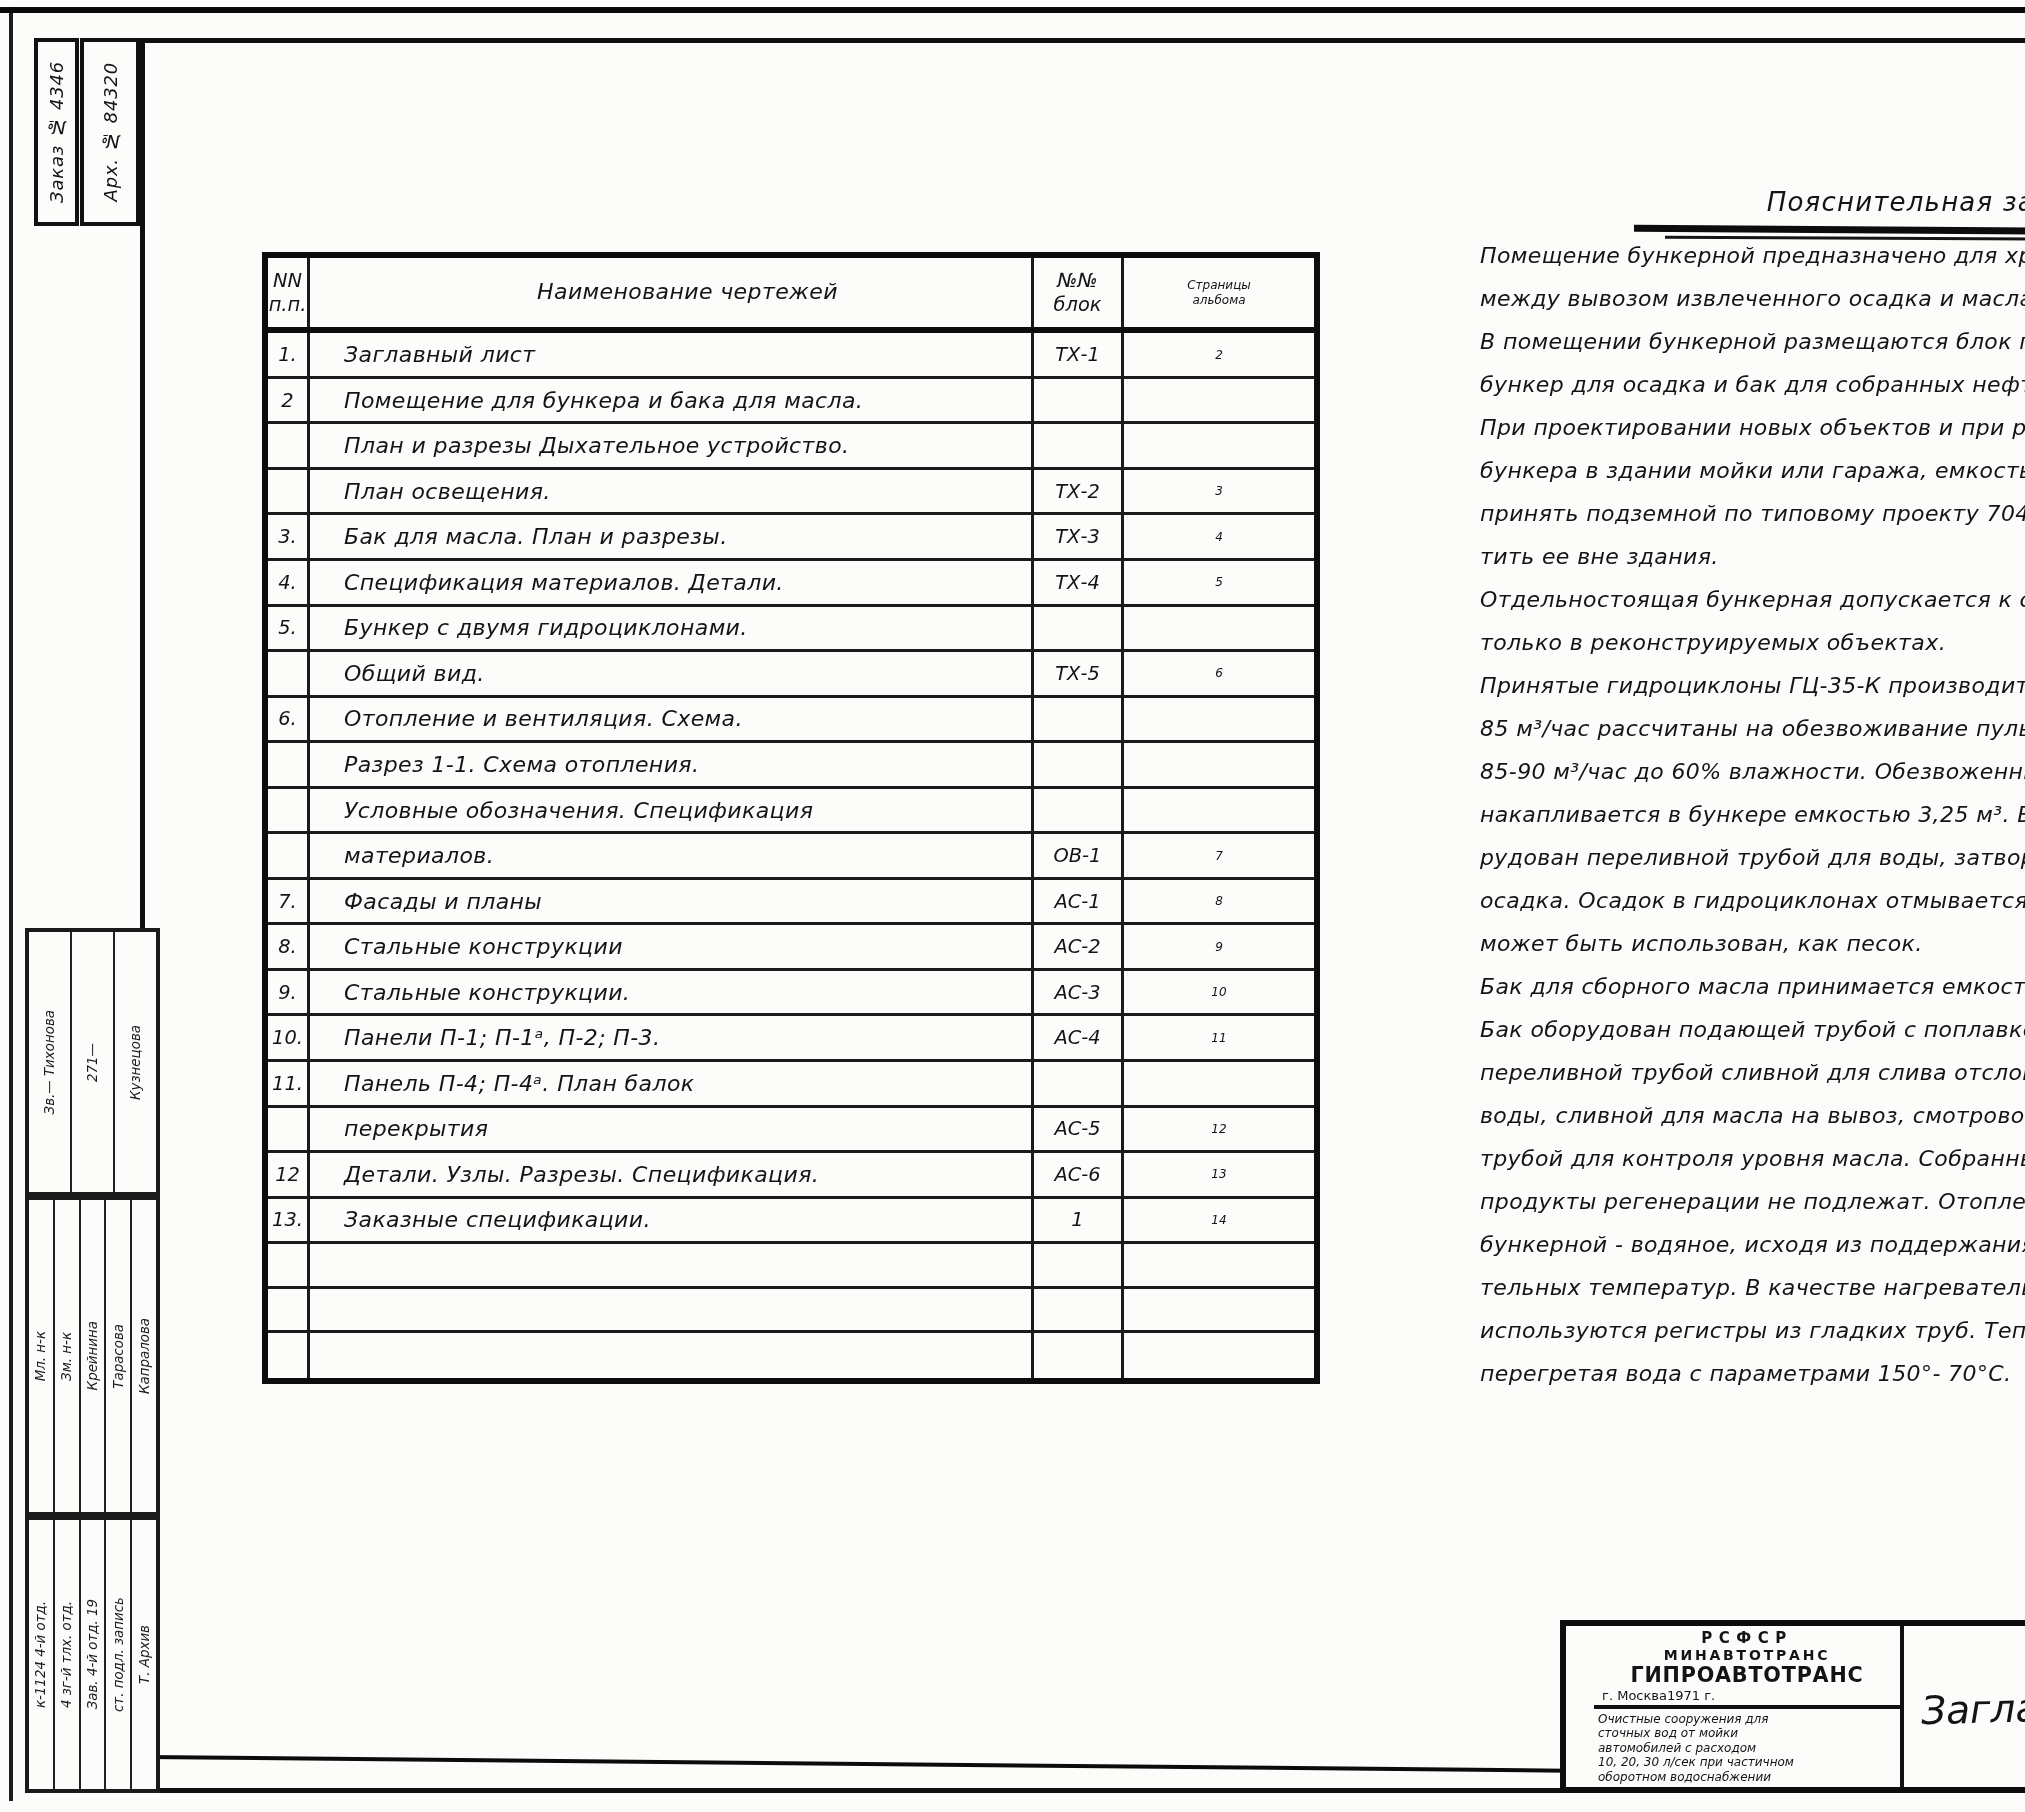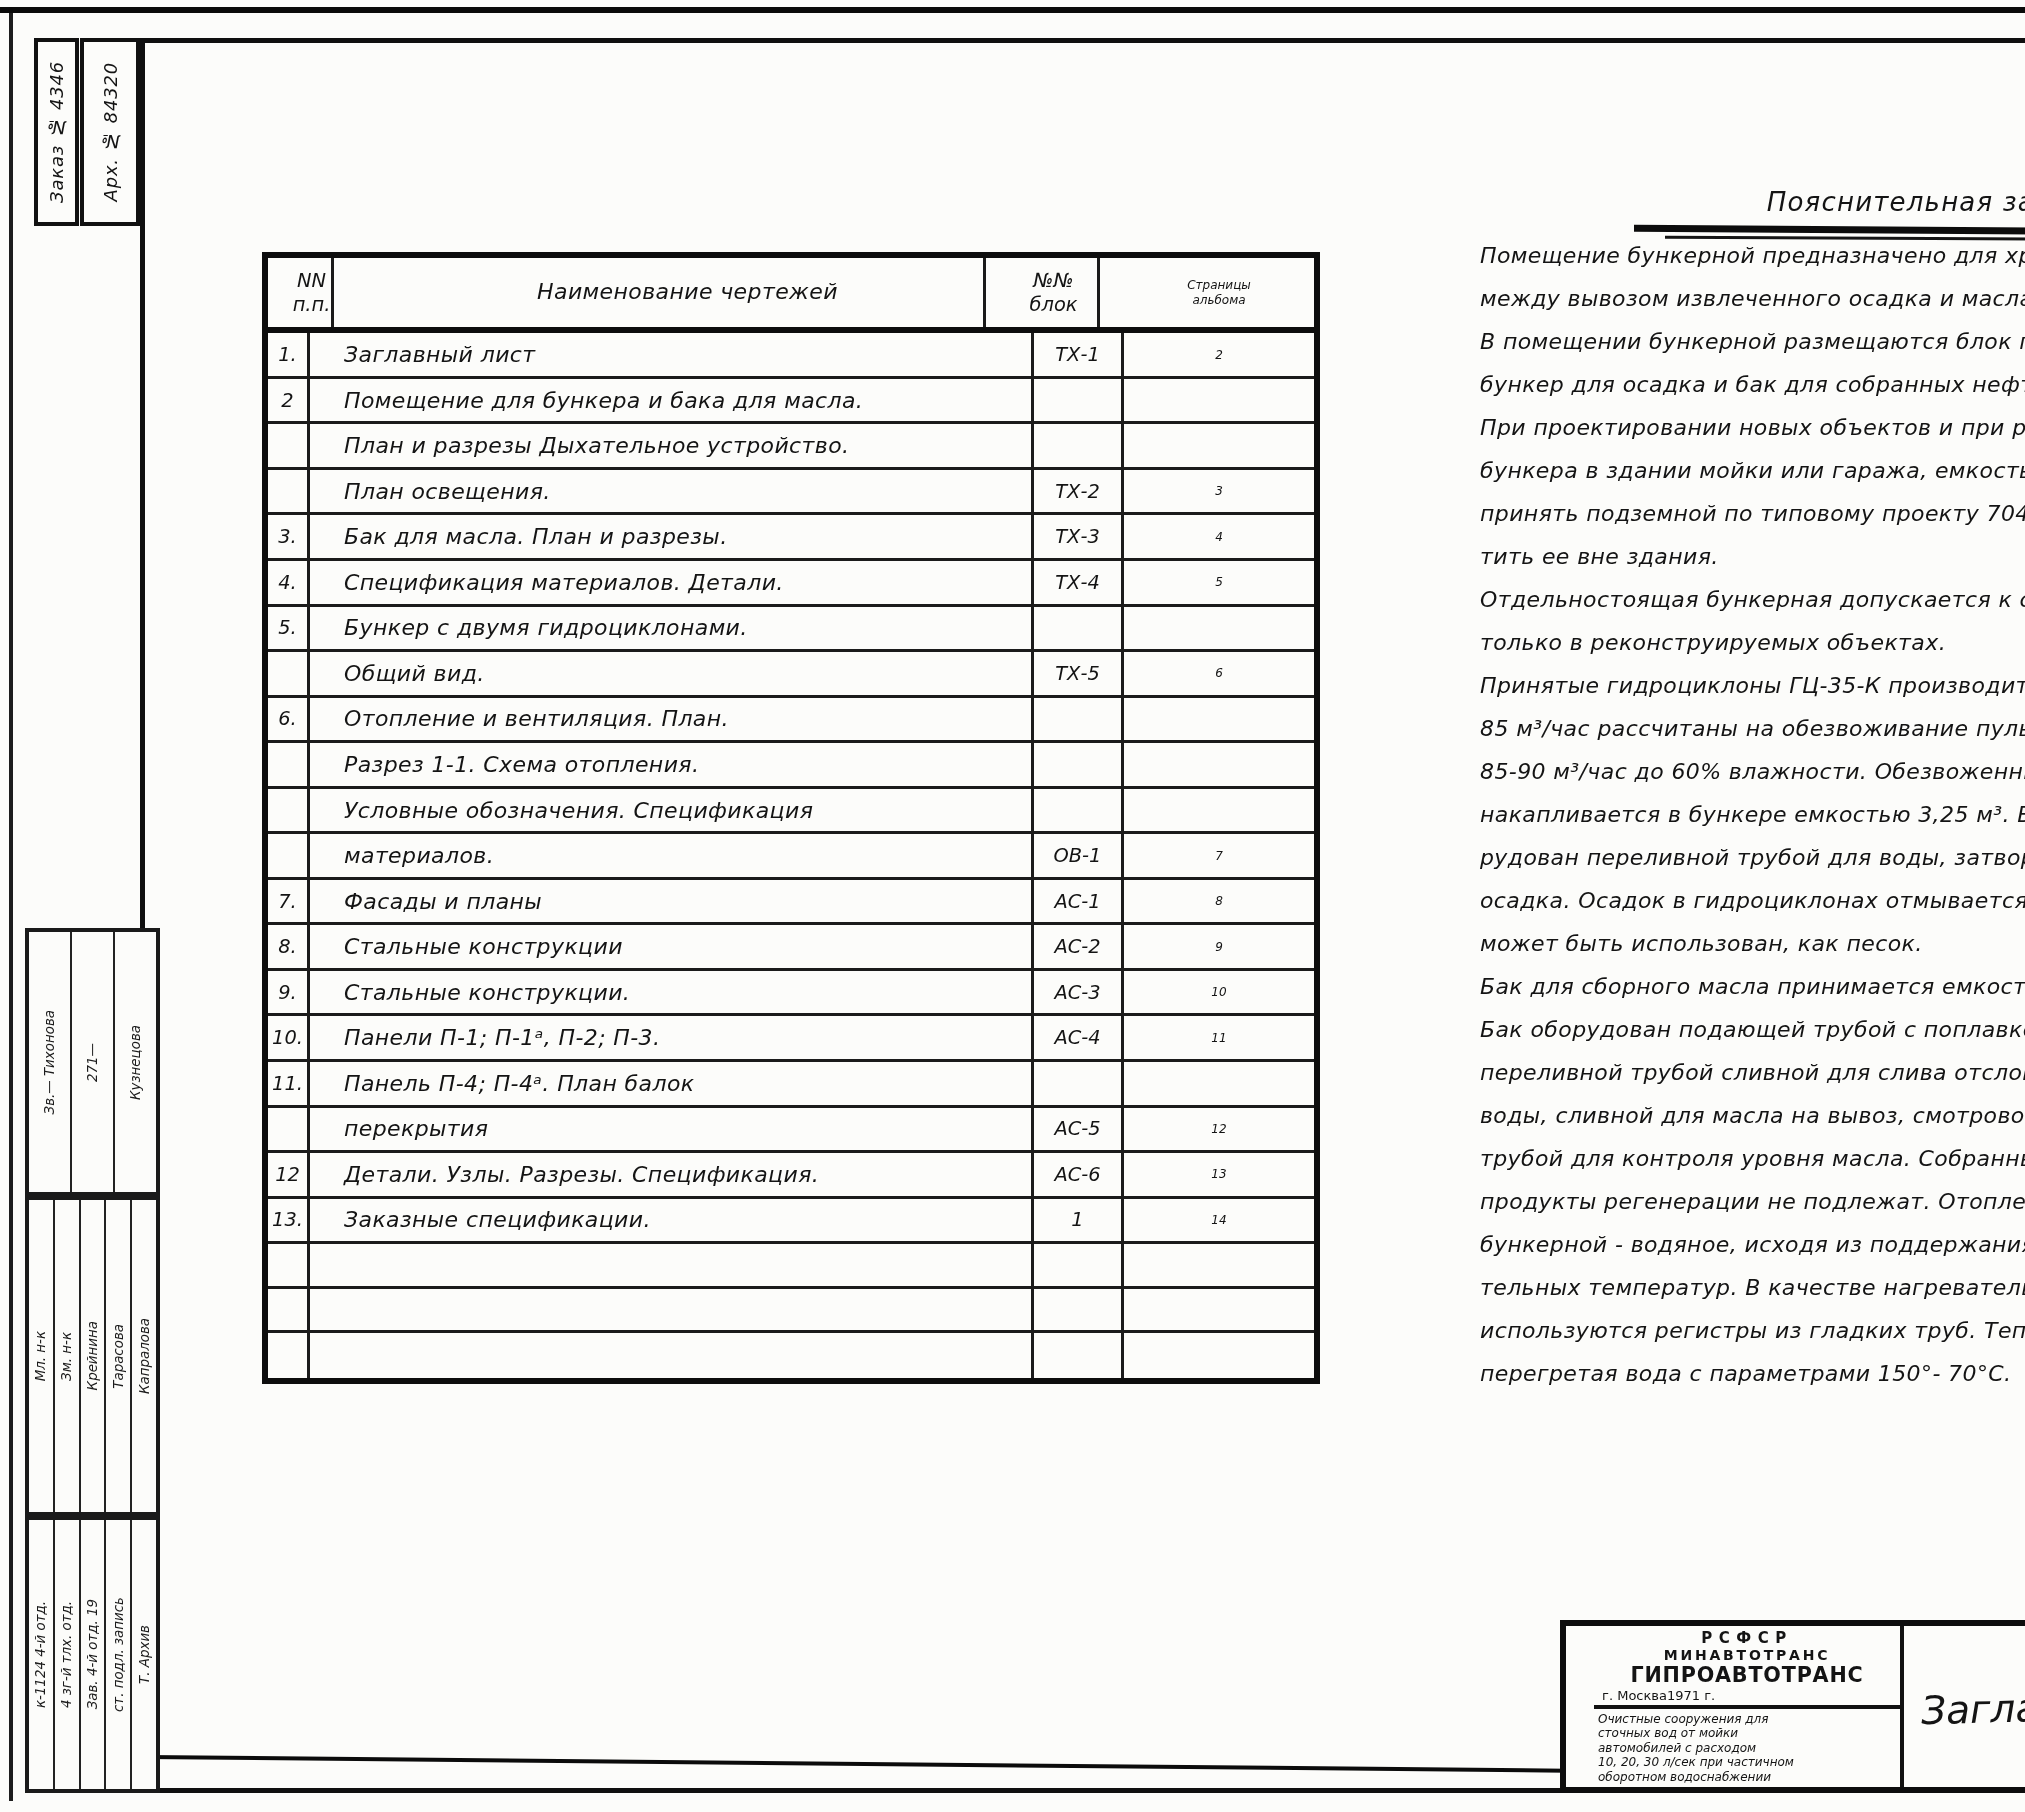--- a/index.html
+++ b/index.html
@@ -28,21 +28,21 @@
   #arch-box  { left:80px; width:60px; }
   .vlabel { width:100%; height:100%; display:flex; align-items:center; justify-content:center; }
   .vlabel span { writing-mode: vertical-rl; transform: rotate(180deg); font-style: italic;
                  font-size: 18px; letter-spacing: 0.8px; white-space: nowrap; }
 
   
   #dtable { position:absolute; left:262px; top:252px; width:1058px; height:1132px;
             border:6.5px solid #0d0d0d; display:flex; flex-direction:column; }
   .thead { display:flex; height:76px; border-bottom:6.5px solid #0d0d0d; }
   .hc { border-right:3.2px solid #1a1a1a; display:flex; flex-direction:column; align-items:center;
-        justify-content:center; font-style:italic; font-size:18px; line-height:1.2; text-align:center;margin-left:24px; }
+        justify-content:center; font-style:italic; font-size:18px; line-height:1.2; text-align:center; }
   .hc:last-child { border-right:none; }
   .trow { display:flex; height:46px; border-bottom:3.2px solid #1b1b1b; }
   .trow.short { height:45px; }
   .trow:last-child { border-bottom:none; }
   .c { border-right:3.2px solid #1b1b1b; display:flex; align-items:center; overflow:hidden; }
   .c:last-child { border-right:none; }
   .col-n  { flex:0 0 42px;  justify-content:center; }
   .col-nm { flex:1 1 auto;   padding-left:34px; }
   .col-s  { flex:0 0 90px;  justify-content:center; }
   .col-p  { flex:0 0 190px;  justify-content:center; }
@@ -171,21 +171,21 @@
       <div class="c col-p"></div>
     </div>
     <div class="trow">
       <div class="c col-n"></div>
       <div class="c col-nm">Общий вид.</div>
       <div class="c col-s">ТХ-5</div>
       <div class="c col-p">6</div>
     </div>
     <div class="trow">
       <div class="c col-n">6.</div>
-      <div class="c col-nm">Отопление и вентиляция. План.</div>
+      <div class="c col-nm">Отопление и вентиляция. Схема.</div>
       <div class="c col-s"></div>
       <div class="c col-p"></div>
     </div>
     <div class="trow">
       <div class="c col-n"></div>
       <div class="c col-nm">Разрез 1-1. Схема отопления.</div>
       <div class="c col-s"></div>
       <div class="c col-p"></div>
     </div>
     <div class="trow">

